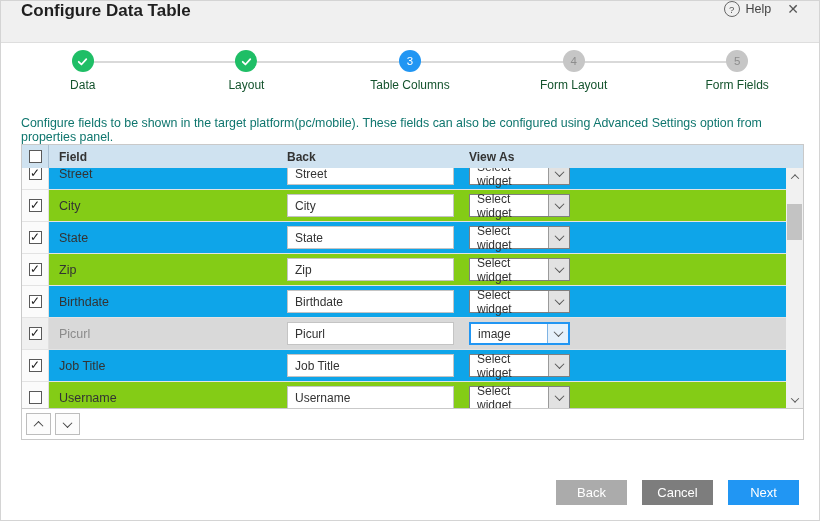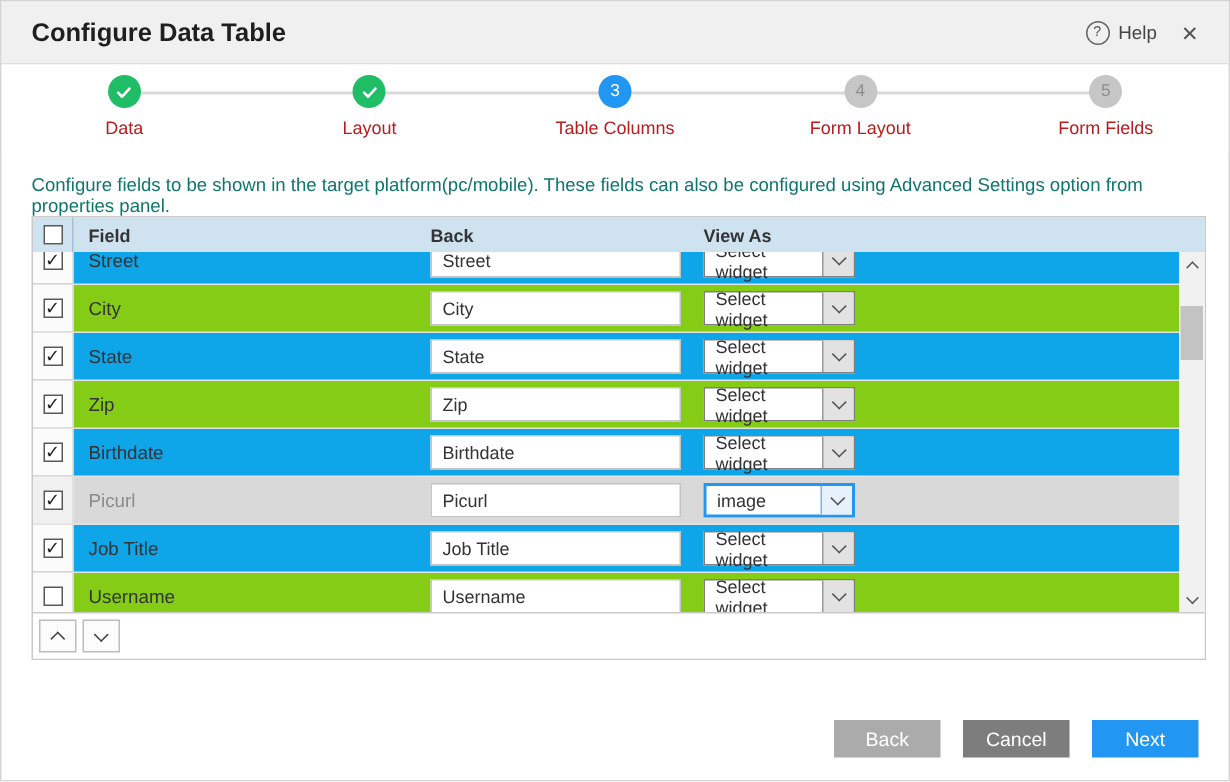--- a/index.html
+++ b/index.html
@@ -1,38 +1,38 @@
 <!DOCTYPE html>
 <html style="--accent: #2196f3; --success: #1fbe66; --header_bg: #cfe2f0; --selected_row: #d9d9d9; --titlebar_bg: #f0f0f0;"><head>
 <meta charset="utf-8">
 <style>
   html,body{margin:0;padding:0;background:#fff;}
   body{width:820px;height:521px;font-family:"Liberation Sans",sans-serif;-webkit-font-smoothing:antialiased;}
   .dialog{position:relative;width:820px;height:521px;background:#fff;border:1px solid #d4d4d4;box-sizing:border-box;overflow:hidden;}
 
   
-  .titlebar{height:42px;background:var(--titlebar_bg);border-bottom:1px solid #dedede;display:flex;align-items:center;padding:0 20px;box-sizing:border-box;}
+  .titlebar{height:42px;background:var(--titlebar_bg);border-bottom:1px solid #dedede;display:flex;align-items:flex-start;padding:0 20px;box-sizing:border-box;}
   .title{font-size:17px;font-weight:bold;color:#1f1f1f;}
   .titlebar-right{margin-left:auto;display:flex;align-items:center;gap:16px;}
   .help{display:flex;align-items:center;gap:6px;color:#444;font-size:12.5px;cursor:pointer;}
   .q-icon{width:14px;height:14px;border:1px solid #666;border-radius:50%;display:flex;align-items:center;justify-content:center;font-size:9.5px;color:#555;}
   .close{font-size:14px;color:#555;cursor:pointer;line-height:1;}
 
   
   .stepper{position:relative;height:62px;display:flex;background:#fff;}
   .connector{position:absolute;top:18px;left:82px;right:82px;height:2px;background:#d9d9d9;}
   .step{flex:1;display:flex;flex-direction:column;align-items:center;padding-top:7px;position:relative;}
   .circle{width:22px;height:22px;border-radius:50%;background:#c6c6c6;display:flex;align-items:center;justify-content:center;z-index:1;}
   .circle .num{font-size:11.5px;color:#8d8d8d;}
   .circle svg{display:none;}
   .step.done .circle{background:var(--success);}
   .step.done .circle svg{display:block;}
   .step.active .circle{background:var(--accent);}
   .step.active .circle .num{color:#fff;}
-  .slabel{margin-top:6px;font-size:12px;color:#b91c1c;}
+  .slabel{margin-top:6px;font-size:12px;color:#14532d;}
 
   
   .description{margin:11px 20px 0;font-size:12.4px;color:#0f766e;}
 
   
   .table-wrap{position:absolute;left:20px;top:143px;width:783px;border:1px solid #c9c9c9;box-sizing:border-box;background:#fff;}
   .thead{height:23px;background:var(--header_bg);display:flex;align-items:center;font-size:12px;font-weight:bold;color:#333;}
   .h-check{width:27px;height:100%;display:flex;align-items:center;justify-content:center;border-right:1px solid #a9bfd2;box-sizing:border-box;}
   .h-field{width:228px;padding-left:10px;box-sizing:border-box;}
   .h-title{width:182px;padding-left:10px;box-sizing:border-box;}

